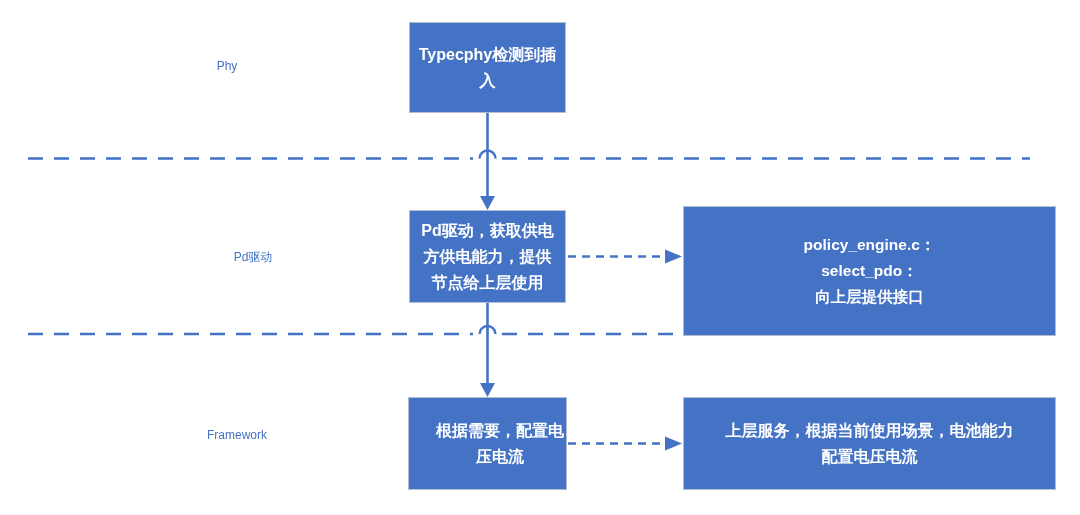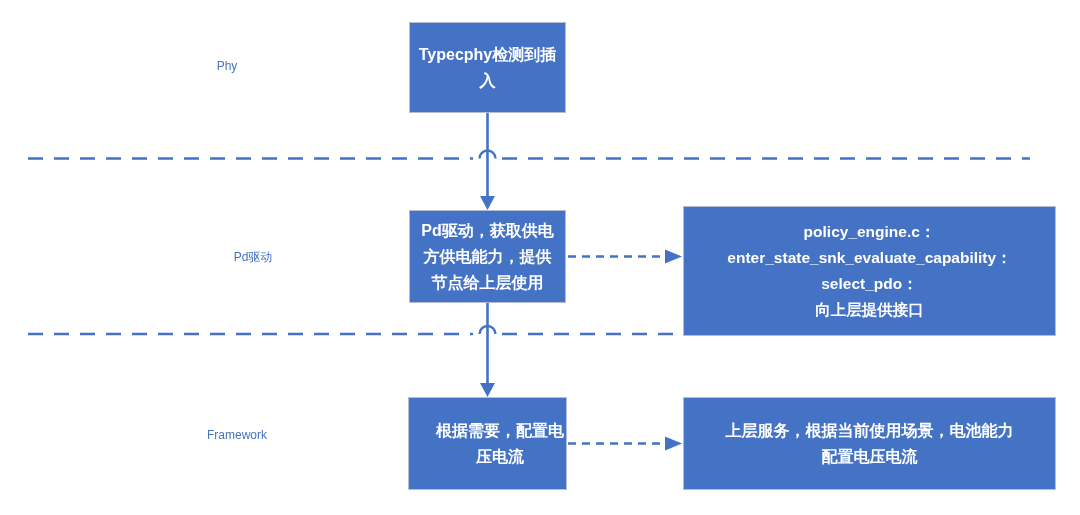--- a/index.html
+++ b/index.html
@@ -104,21 +104,20 @@
   </div>
 
   <div class="node box-pd">
     <div class="line">Pd驱动，获取供电</div>
     <div class="line">方供电能力，提供</div>
     <div class="line">节点给上层使用</div>
   </div>
 
   <div class="node box-pd-detail">
     <div class="line">policy_engine.c：</div>
-    <div class="line">enter_state_snk_evaluate_capability：</div>
     <div class="line">select_pdo：</div>
     <div class="line">向上层提供接口</div>
   </div>
 
   <div class="node box-fw">
     <div class="line">根据需要，配置电</div>
     <div class="line">压电流</div>
   </div>
 
   <div class="node box-fw-detail">

